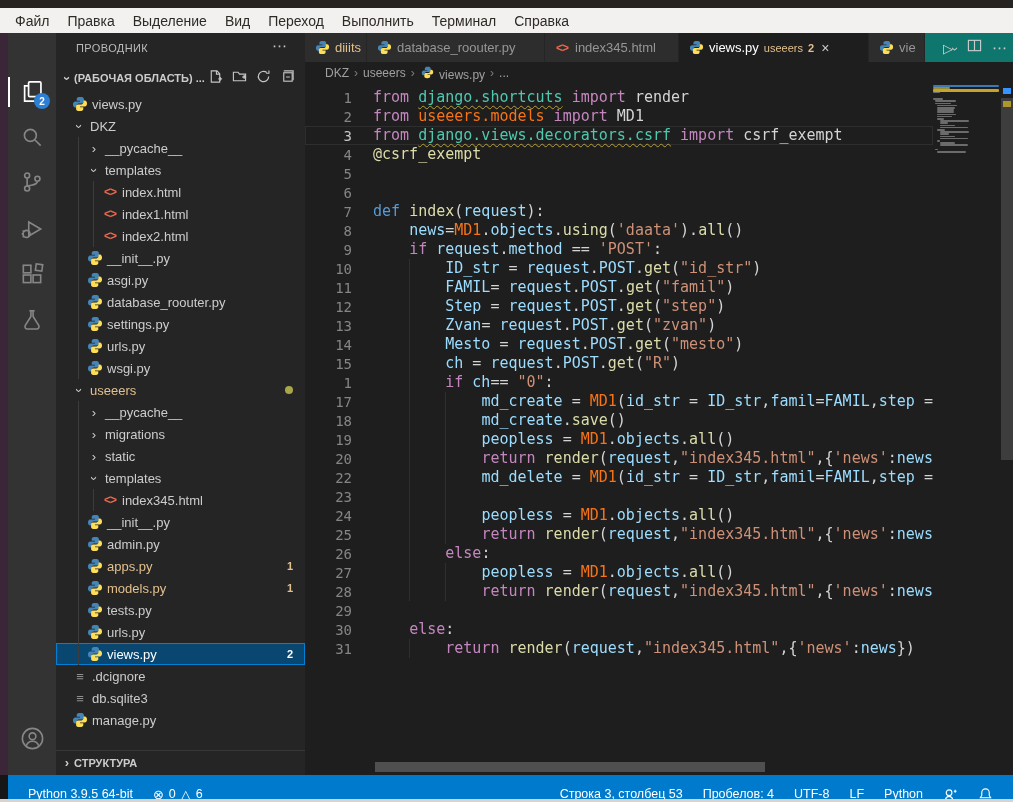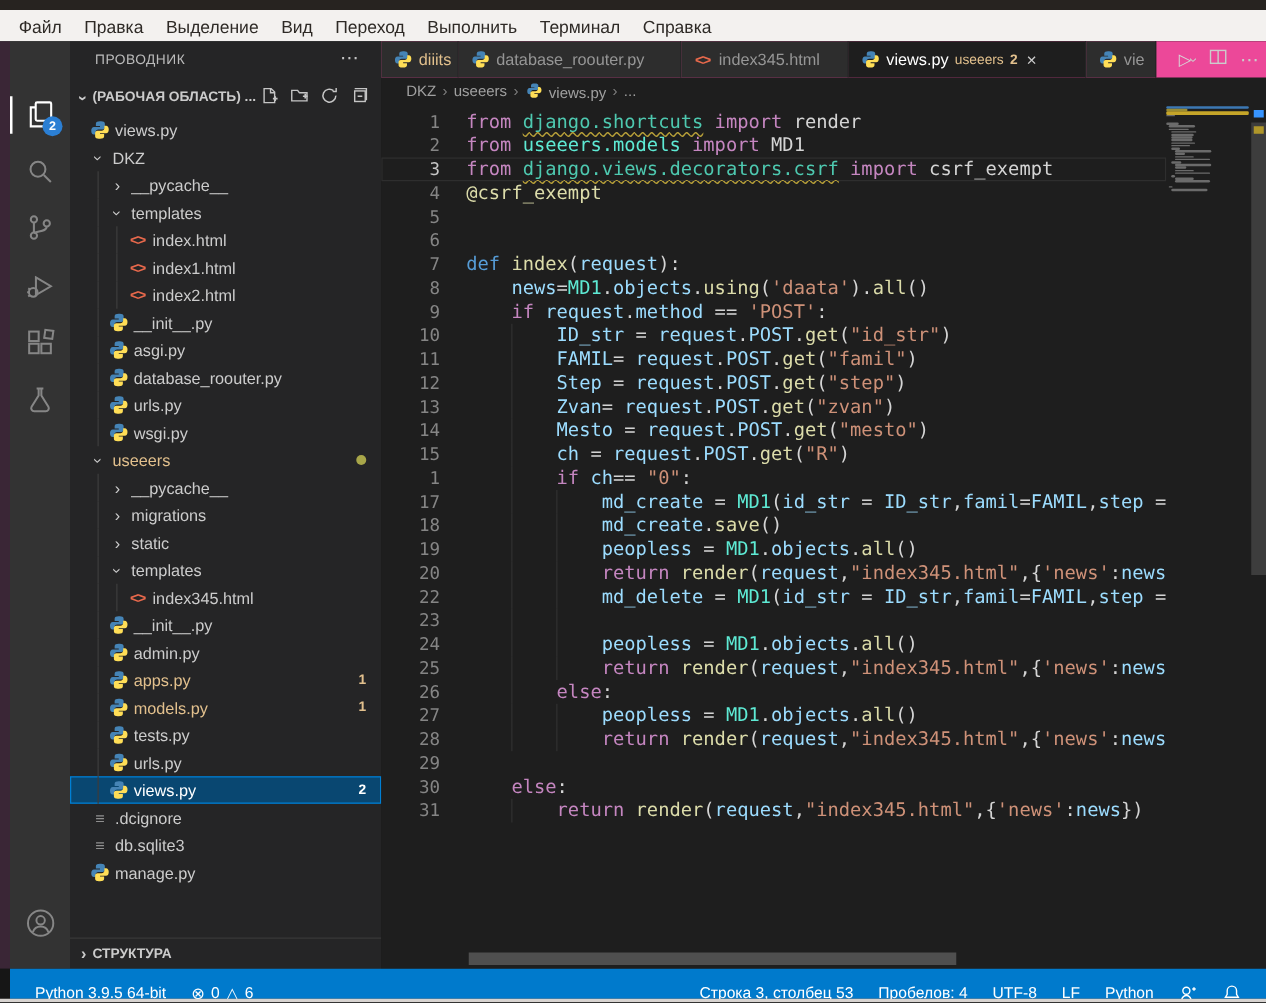--- a/index.html
+++ b/index.html
@@ -49,21 +49,21 @@
   .trow.sel .tbadge { color:#ffffff; }
   .trow .tdot { position:absolute; right:12px; width:8px; height:8px; border-radius:50%; background:#a8a649; }
   .ticon { width:16px; height:16px; display:inline-flex; align-items:center; justify-content:center; flex:none; }
   .html-ico { color:#e8694c; font-size:12px; font-weight:bold; letter-spacing:-1px; }
   .cfg-ico { color:#8f8f8f; font-size:13px; }
   .outline-header { position:absolute; left:0; top:717px; width:249px; height:24px; border-top:1px solid #383838;
                     display:flex; align-items:center; padding-left:4px; font-size:11px; font-weight:bold; }
 
   
   .editorgroup { position:absolute; left:305px; top:33px; width:708px; height:742px; background:#1e1e1e; }
-  .tabbar { position:absolute; left:0; top:0; width:708px; height:29px; background:#ec4899; display:flex; }
+  .tabbar { position:absolute; left:0; top:0; width:708px; height:29px; background:#0f766e; display:flex; }
   .tab { position:relative; height:29px; display:flex; align-items:center; padding:0 9px; gap:5px;
          background:#2d2d2d; border-right:1px solid #252526; font-size:13px; color:#969696;
          white-space:nowrap; overflow:hidden; flex:none; }
   .tab.active { background:#1e1e1e; color:#ffffff; }
   .tab .tab-desc { font-size:11px; color:#e2c08d; }
   .tab .tab-badge { font-size:11px; color:#e2c08d; font-weight:bold; }
   .tab .tab-close { color:#cccccc; font-size:14px; margin-left:2px; }
   .tab .tab-dot { width:8px; height:8px; border-radius:50%; background:#c5c5c5; margin-left:3px; }
   .tab.mod { color:#e2c08d; }
   .editor-actions { position:absolute; right:6px; top:0; height:29px; display:flex; align-items:center;
@@ -77,21 +77,21 @@
 
   
   .code-area { position:absolute; left:0; top:51px; width:628px; height:680px; overflow:hidden; padding-top:4px; }
   .cline { position:relative; height:19px; display:flex; align-items:center;
            font-family:"DejaVu Sans Mono", monospace; font-size:15px; white-space:pre; }
   .cline.cur { outline:1px solid #2e2e2e; outline-offset:-1px; }
   .cline .ln { position:absolute; left:0; width:47px; text-align:right; color:#858585; font-size:14px; }
   .cline.cur .ln { color:#c6c6c6; }
   .cline .ct { position:absolute; left:68px; top:0; height:19px; line-height:19px; }
   .cline .cguide { position:absolute; top:0; width:1px; height:19px; background:rgba(255,255,255,0.08); }
-  .tok-k { color:#C586C0; } .tok-d { color:#569CD6; } .tok-t { color:#5eead4;margin-top:46px; }
+  .tok-k { color:#C586C0; } .tok-d { color:#569CD6; } .tok-t { color:#f97316;margin-top:46px; }
   .tok-f { color:#DCDCAA; } .tok-v { color:#9CDCFE; } .tok-s { color:#CE9178; } .tok-w { color:#D4D4D4; }
   .tok-tw { color:#4EC9B0; text-decoration:underline wavy #b8a038 1px; text-underline-offset:3px; }
 
   
   .minimap { position:absolute; left:628px; top:52px; width:68px; height:200px; }
   .mm-bar { position:absolute; height:1.6px; border-radius:1px; }
   .overview-ruler { position:absolute; left:696px; top:0; width:12px; height:680px; }
   .ov-mark { position:absolute; left:2px; width:8px; height:6px; }
   .vscrollbar { position:absolute; left:696px; top:65px; width:12px; height:362px; background:rgba(121,121,121,0.35); }
   .hscrollbar { position:absolute; left:70px; top:729px; width:390px; height:10px; background:#4f4f4f; }
@@ -294,20 +294,31 @@
         <div class="trow">
           <div class="tguide" style="left:22px"></div>
           <span style="width:31px;flex:none"></span>
           <span class="ticon">
             <svg width="16" height="16" viewBox="0 0 16 16">
               <path fill="#4584b6" d="M7.9 1C6.1 1 4.7 1.6 4.7 3v1.8H8v.7H3.2C1.7 5.5 1 6.9 1 8.5s.7 3 2.2 3h1.3V9.7c0-1.2 1-2.2 2.2-2.2h3.4c1 0 1.8-.8 1.8-1.8V3c0-1.4-1.4-2-3-2z"></path>
               <path fill="#ffde57" d="M8.1 15c1.8 0 3.2-.6 3.2-2v-1.8H8v-.7h4.8c1.5 0 2.2-1.4 2.2-3s-.7-3-2.2-3h-1.3v1.8c0 1.2-1 2.2-2.2 2.2H5.9c-1 0-1.8.8-1.8 1.8V13c0 1.4 1.4 2 3 2z"></path>
             </svg>
           </span>
           <span class="tname">database_roouter.py</span>
+        </div>
+        <div class="trow">
+          <div class="tguide" style="left:22px"></div>
+          <span style="width:31px;flex:none"></span>
+          <span class="ticon">
+            <svg width="16" height="16" viewBox="0 0 16 16">
+              <path fill="#4584b6" d="M7.9 1C6.1 1 4.7 1.6 4.7 3v1.8H8v.7H3.2C1.7 5.5 1 6.9 1 8.5s.7 3 2.2 3h1.3V9.7c0-1.2 1-2.2 2.2-2.2h3.4c1 0 1.8-.8 1.8-1.8V3c0-1.4-1.4-2-3-2z"></path>
+              <path fill="#ffde57" d="M8.1 15c1.8 0 3.2-.6 3.2-2v-1.8H8v-.7h4.8c1.5 0 2.2-1.4 2.2-3s-.7-3-2.2-3h-1.3v1.8c0 1.2-1 2.2-2.2 2.2H5.9c-1 0-1.8.8-1.8 1.8V13c0 1.4 1.4 2 3 2z"></path>
+            </svg>
+          </span>
+          <span class="tname">settings.py</span>
         </div>
         <div class="trow">
           <div class="tguide" style="left:22px"></div>
           <span style="width:31px;flex:none"></span>
           <span class="ticon">
             <svg width="16" height="16" viewBox="0 0 16 16">
               <path fill="#4584b6" d="M7.9 1C6.1 1 4.7 1.6 4.7 3v1.8H8v.7H3.2C1.7 5.5 1 6.9 1 8.5s.7 3 2.2 3h1.3V9.7c0-1.2 1-2.2 2.2-2.2h3.4c1 0 1.8-.8 1.8-1.8V3c0-1.4-1.4-2-3-2z"></path>
               <path fill="#ffde57" d="M8.1 15c1.8 0 3.2-.6 3.2-2v-1.8H8v-.7h4.8c1.5 0 2.2-1.4 2.2-3s-.7-3-2.2-3h-1.3v1.8c0 1.2-1 2.2-2.2 2.2H5.9c-1 0-1.8.8-1.8 1.8V13c0 1.4 1.4 2 3 2z"></path>
             </svg>
           </span>

